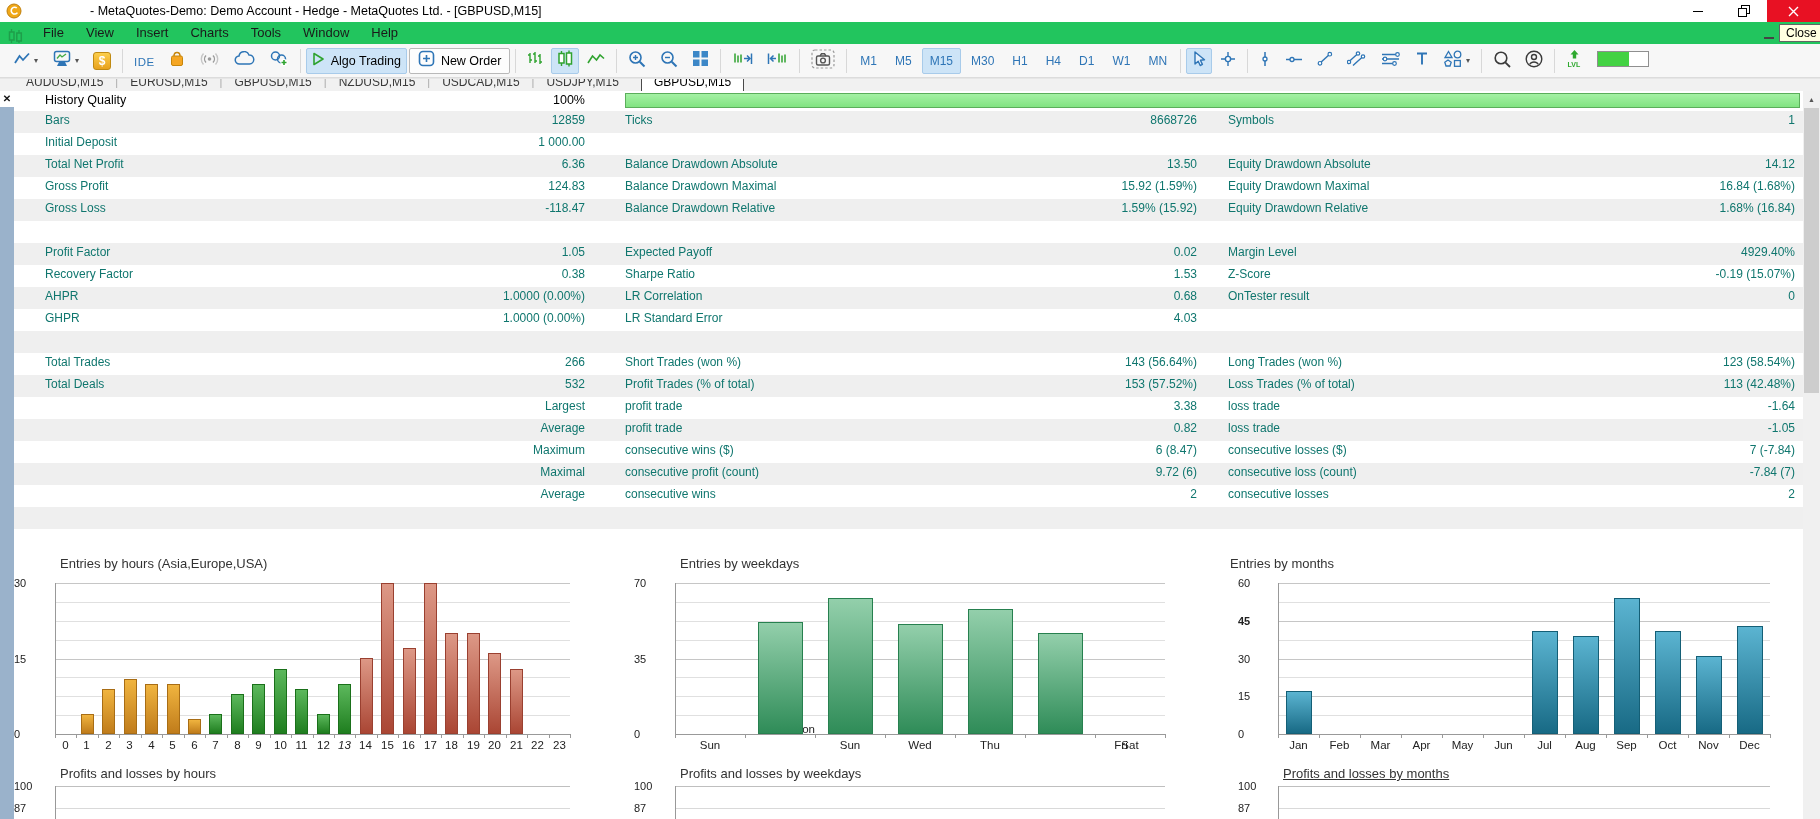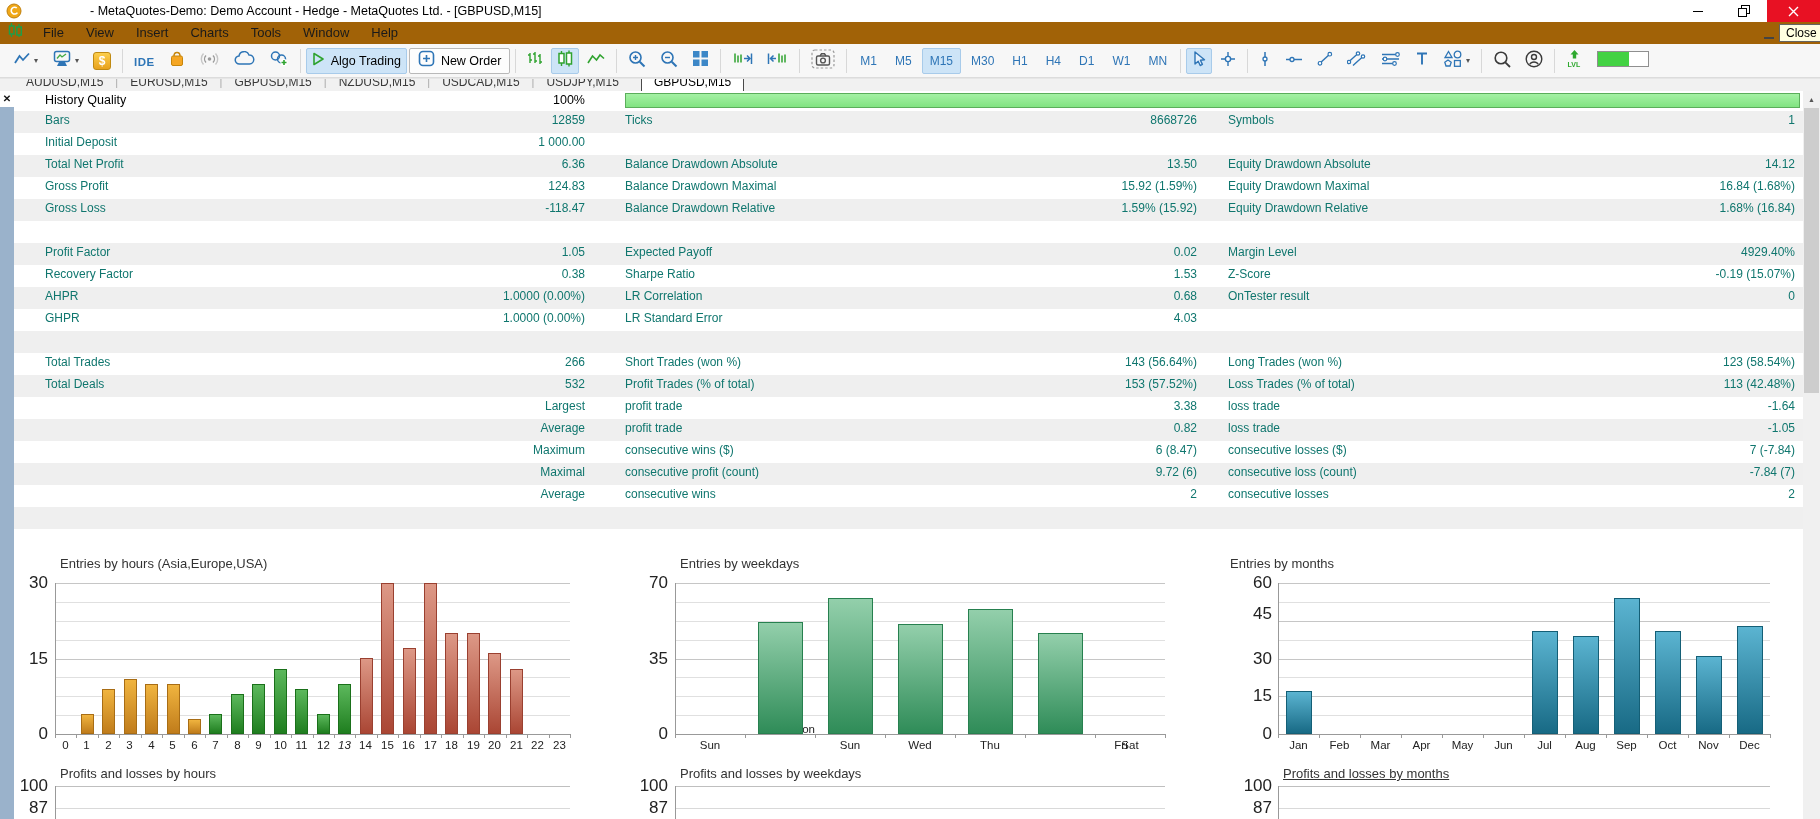--- a/index.html
+++ b/index.html
@@ -7,37 +7,37 @@
 #app{position:relative;width:1820px;height:819px;background:#fff;overflow:hidden;font-family:"Liberation Sans",sans-serif}
 
 .titlebar{position:absolute;top:0;left:0;right:0;height:22px;background:#fff;display:flex;align-items:center}
 .tb-appicon{margin-left:6px;width:16px;height:16px}
 .tb-title{margin-left:68px;font-size:12.5px;color:#000;white-space:nowrap}
 .win-controls{position:absolute;right:0;top:0;height:22px;display:flex}
 .win-btn{width:46px;height:22px;display:flex;align-items:center;justify-content:center;cursor:default}
 .win-btn.close{width:53px;background:#E81123}
 .min-glyph{width:10px;height:1px;background:#000;display:block}
 
-.menubar{position:absolute;top:22px;left:0;right:0;height:22px;background:#a16207;display:flex;align-items:flex-start}
+.menubar{position:absolute;top:22px;left:0;right:0;height:22px;background:#22c55e;display:flex;align-items:flex-end}
 .mb-appicon{margin-left:7px;margin-right:8px;width:17px;height:16px}
 .menu-item{font-size:13px;color:#1a1a1a;padding:0 11px;line-height:22px}
 .mdi-min{position:absolute;right:46px;bottom:5px;width:10px;height:2px;background:#444}
 .tooltip{position:absolute;left:1779px;top:2px;background:#FFFFE1;border:1px solid #646464;font-size:12px;color:#000;padding:1px 6px;white-space:nowrap;z-index:6}
 
 .toolbar{position:absolute;top:44px;left:0;right:0;height:34px;background:#F7F7F7;border-bottom:1px solid #DCDCDC;display:flex;align-items:center;padding-left:6px}
 .tb-group{display:flex;align-items:center;height:100%}
 .tb-sep{width:1px;height:24px;background:#D8D8D8;margin:0 4px}
 .tb-btn{display:flex;align-items:center;justify-content:center;height:26px;padding:0 5px;margin:0 1px;border:1px solid transparent;border-radius:2px}
 .tb-btn.active{background:#CDE4F7;border-color:#A8CBEA}
 .tb-btn.boxed{border:1px solid #B9B9B9;background:#FDFDFD;padding:0 8px}
 .tb-btn .lbl{font-size:12.5px;color:#000;margin-left:6px;white-space:nowrap}
 .tb-btn.tf{font-size:12px;color:#2E75B6;padding:0 7px}
 .tb-btn .dd{font-size:8px;color:#555;margin-left:3px}
 .ic-dollar{width:18px;height:18px;background:linear-gradient(#FCCE4C,#E8A21C);border:1px solid #C08A12;border-radius:3px;color:#fff;font-weight:bold;font-size:12px;display:flex;align-items:center;justify-content:center}
-.ic-ide{color:#2E75B6;font-weight:bold;font-size:11.5px;letter-spacing:.5px}
+.ic-ide{color:#2E75B6;font-weight:normal;font-size:11.5px;letter-spacing:.5px}
 .ic-conn{width:52px;height:16px;border:1px solid #8F8F8F;background:#fff;display:inline-block}
 .ic-conn-fill{display:block;width:62%;height:100%;background:#43D243}
 
 .tabbar{position:absolute;top:78px;left:0;right:0;height:13px;background:#F1F1F1;overflow:hidden;border-top:1px solid #E6E6E6}
 .tabbar-in{display:flex;align-items:flex-start;padding-left:14px}
 .tab{font-size:12px;color:#3A3A3A;margin-top:-6px;padding:0 12px;line-height:18px;white-space:nowrap}
 .tab-sep{color:#AAA;margin-top:-6px;line-height:18px;font-size:11px}
 .tab.tab-active{border:1px solid #4A4A4A;background:#fff;margin-top:-5px;line-height:15px;height:18px;color:#000;margin-left:10px}
 
 .report{position:absolute;top:91px;left:0;right:0;bottom:0;background:#fff}
@@ -53,21 +53,21 @@
 .sv{text-align:right}
 
 .scrollbar{position:absolute;right:0;top:0;bottom:0;width:17px;background:#F0F0F0}
 .sb-arrow{height:17px;text-align:center;font-size:7px;color:#555;line-height:17px}
 .sb-thumb{position:absolute;left:1px;top:17px;width:15px;height:285px;background:#CDCDCD}
 
 #charts{position:absolute;left:0;top:454px;width:1803px;height:274px;overflow:hidden}
 .ct{position:absolute;font-size:13px;color:#333;white-space:nowrap}
 .gl{position:absolute;height:1px}
 .axis{position:absolute;width:1px;background:#999}
-.ylab{position:absolute;width:34px;text-align:right;font-size:17px;color:#222;line-height:14px}
+.ylab{position:absolute;width:34px;font-size:11px;color:#222;line-height:14px}
 .xlab{position:absolute;text-align:center;font-size:11.5px;color:#222;line-height:13px}
 .bar{position:absolute;border-style:solid;border-width:1px}
 .tick{position:absolute;width:1px;height:4px;background:#999}
 </style>
 </head>
 <body>
 
 <div id="app">
 
   <div class="titlebar">
@@ -694,21 +694,21 @@
         <div class="gl" style="left: 1278px; top: 95px; width: 492px; background: rgb(224, 224, 224);"></div>
         <div class="gl" style="left: 1278px; top: 114px; width: 492px; background: rgb(198, 198, 198);"></div>
         <div class="gl" style="left: 1278px; top: 132px; width: 492px; background: rgb(224, 224, 224);"></div>
         <div class="gl" style="left: 1278px; top: 151px; width: 492px; background: rgb(198, 198, 198);"></div>
         <div class="gl" style="left: 1278px; top: 170px; width: 492px; background: rgb(224, 224, 224);"></div>
         <div class="gl" style="left: 1278px; top: 189px; width: 492px; background: rgb(153, 153, 153);"></div>
         <div class="axis" style="left: 1278px; top: 38px; height: 155px;"></div>
         <div class="ylab" style="left: 1238px; top: 182px;">0</div>
         <div class="ylab" style="left: 1238px; top: 144px;">15</div>
         <div class="ylab" style="left: 1238px; top: 107px;">30</div>
-        <div class="ylab" style="left: 1238px; top: 62px;">45</div>
+        <div class="ylab" style="left: 1238px; top: 69px; font-weight: bold;">45</div>
         <div class="ylab" style="left: 1238px; top: 31px;">60</div>
         <div class="xlab" style="left: 1278px; top: 194px; width: 41px;">Jan</div>
         <div class="tick" style="left: 1278px; top: 189px;"></div>
         <div class="bar" style="left: 1286px; top: 146px; width: 26px; height: 43px; background: linear-gradient(rgb(91, 180, 209), rgb(24, 106, 133)); border-color: rgb(20, 95, 118);"></div>
         <div class="xlab" style="left: 1319px; top: 194px; width: 41px;">Feb</div>
         <div class="tick" style="left: 1319px; top: 189px;"></div>
         <div class="xlab" style="left: 1360px; top: 194px; width: 41px;">Mar</div>
         <div class="tick" style="left: 1360px; top: 189px;"></div>
         <div class="xlab" style="left: 1401px; top: 194px; width: 41px;">Apr</div>
         <div class="tick" style="left: 1401px; top: 189px;"></div>

